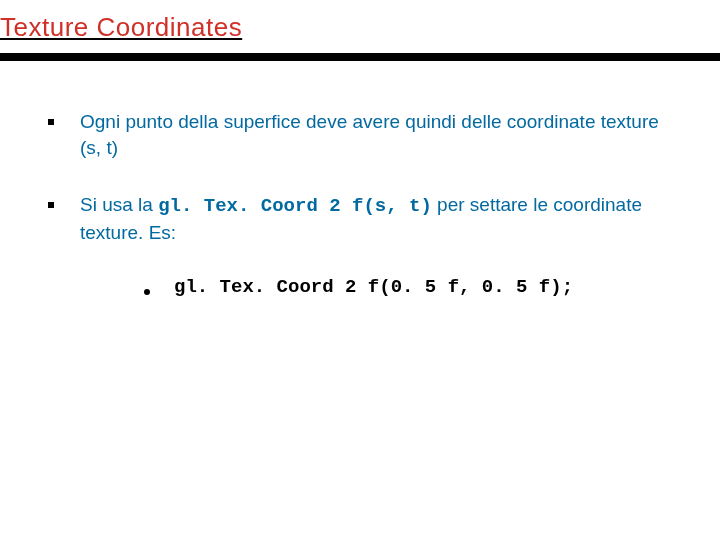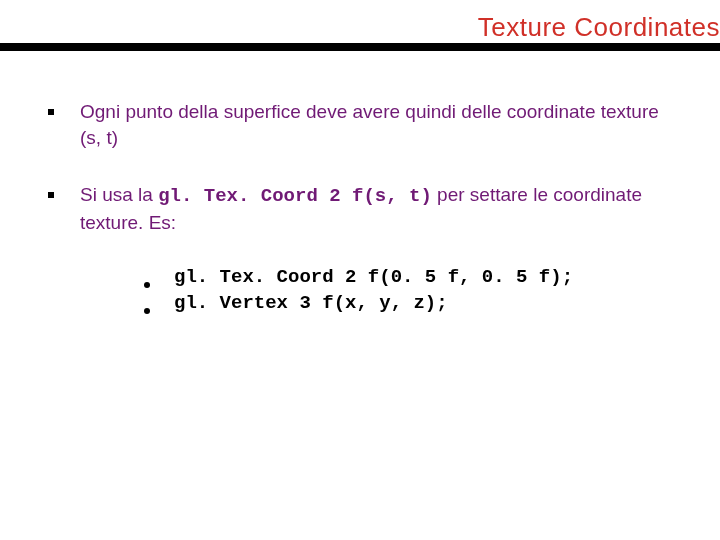--- a/index.html
+++ b/index.html
@@ -6,22 +6,24 @@
   body {
     width: 720px;
     height: 540px;
     background: #ffffff;
     font-family: "Segoe UI", Arial, sans-serif;
     position: relative;
     overflow: hidden;
   }
   .title-area {
     width: 100%;
-    text-align: right;
+    text-align: left;
     padding-top: 12px;
+    padding-bottom: 10px;
+    text-decoration: underline;
   }
   .title {
     font-size: 26px;
     color: #d03028;
     font-weight: 400;
     letter-spacing: 0.5px;
   }
   .divider {
     width: 100%;
     height: 8px;
@@ -40,35 +42,35 @@
     height: 6px;
     background: #000;
     border-radius: 0;
     margin-top: 10px;
     margin-right: 26px;
     flex: 0 0 auto;
   }
   .bullet-text {
     font-size: 19px;
     line-height: 1.35;
-    color: #701a75;
+    color: #0369a1;
     font-weight: 400;
   }
   .code {
     font-family: "Courier New", monospace;
     font-weight: bold;
     margin-top: 36px;
   }
   .sub-list {
     margin-left: 96px;
     margin-top: 6px;
   }
   .sub-row {
     display: flex;
-    align-items: flex-end;
+    align-items: center;
     margin-bottom: 4px;
   }
   .sub-dot {
     width: 6px;
     height: 6px;
     background: #000;
     border-radius: 50%;
     margin-top: 10px;
     margin-right: 24px;
     flex: 0 0 auto;
@@ -104,19 +106,15 @@
     <div class="bullet-text">
       <span>Si usa la </span><span class="code">gl. Tex. Coord 2 f(s, t)</span><span> per settare le coordinate texture. Es:</span>
     </div>
   </div>
 
   <div class="sub-list">
     <div class="sub-row">
       <div class="sub-dot"></div>
       <div class="sub-text">gl. Tex. Coord 2 f(0. 5 f, 0. 5 f);</div>
     </div>
-    <div class="sub-row">
-      <div class="sub-dot"></div>
-      <div class="sub-text">gl. Vertex 3 f(x, y, z);</div>
-    </div>
   </div>
 
 </div>
 
 </body></html>

